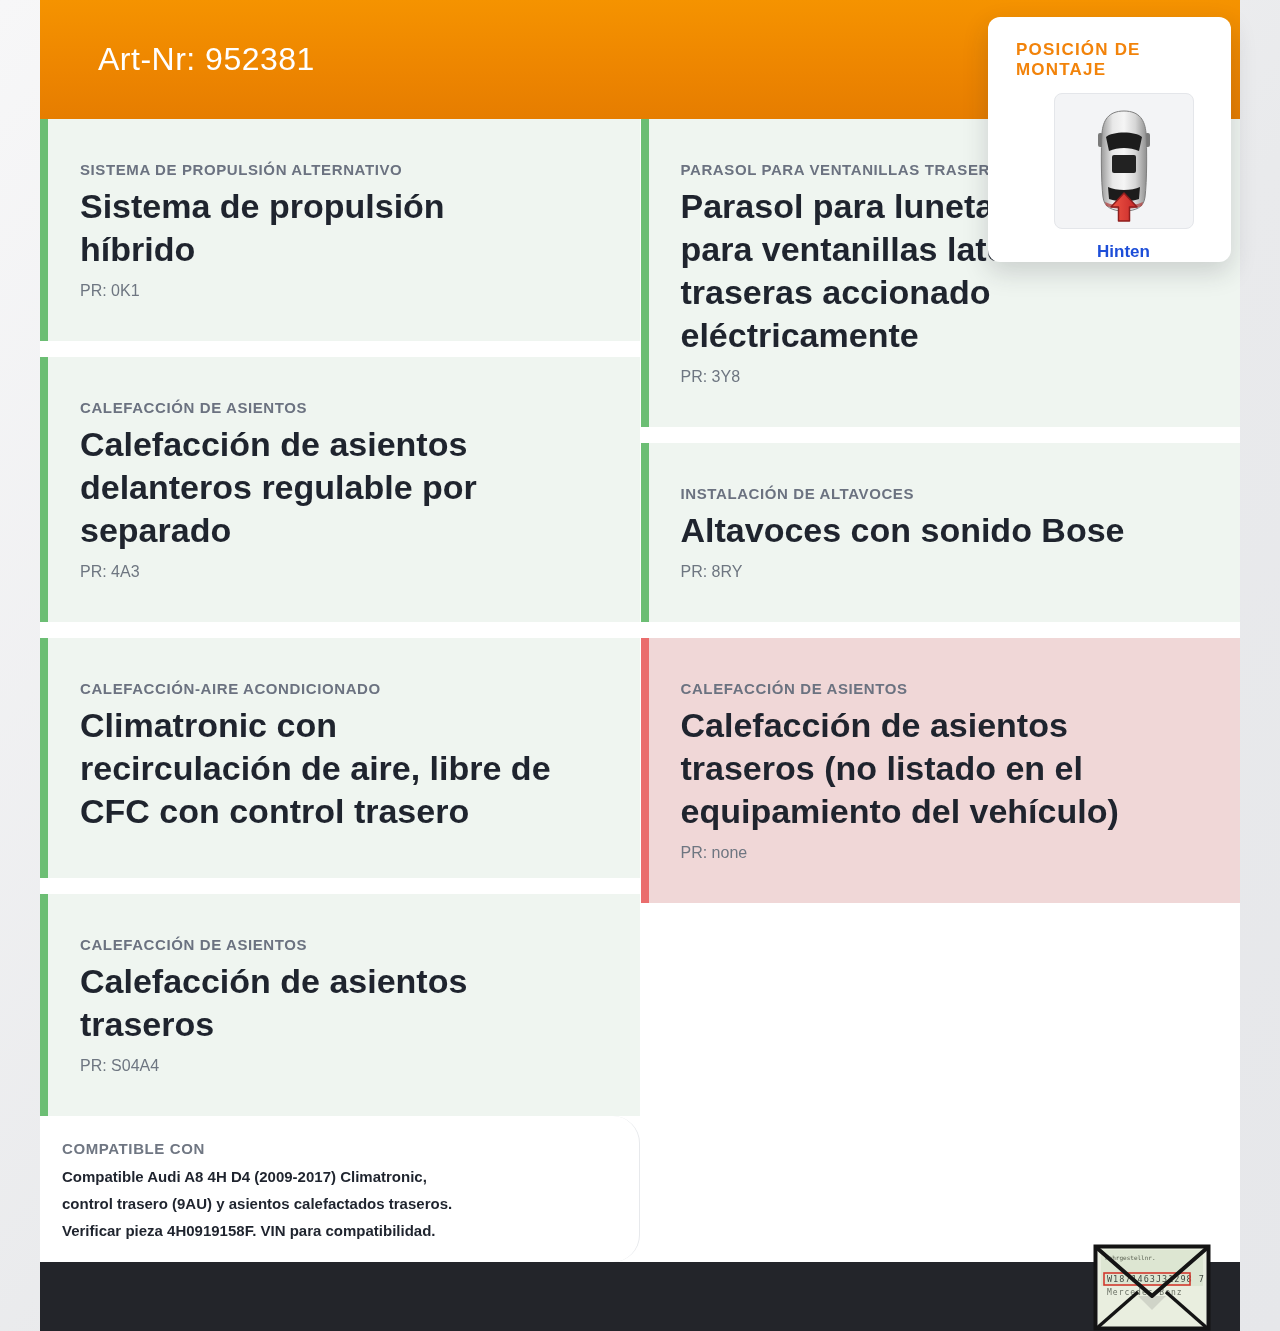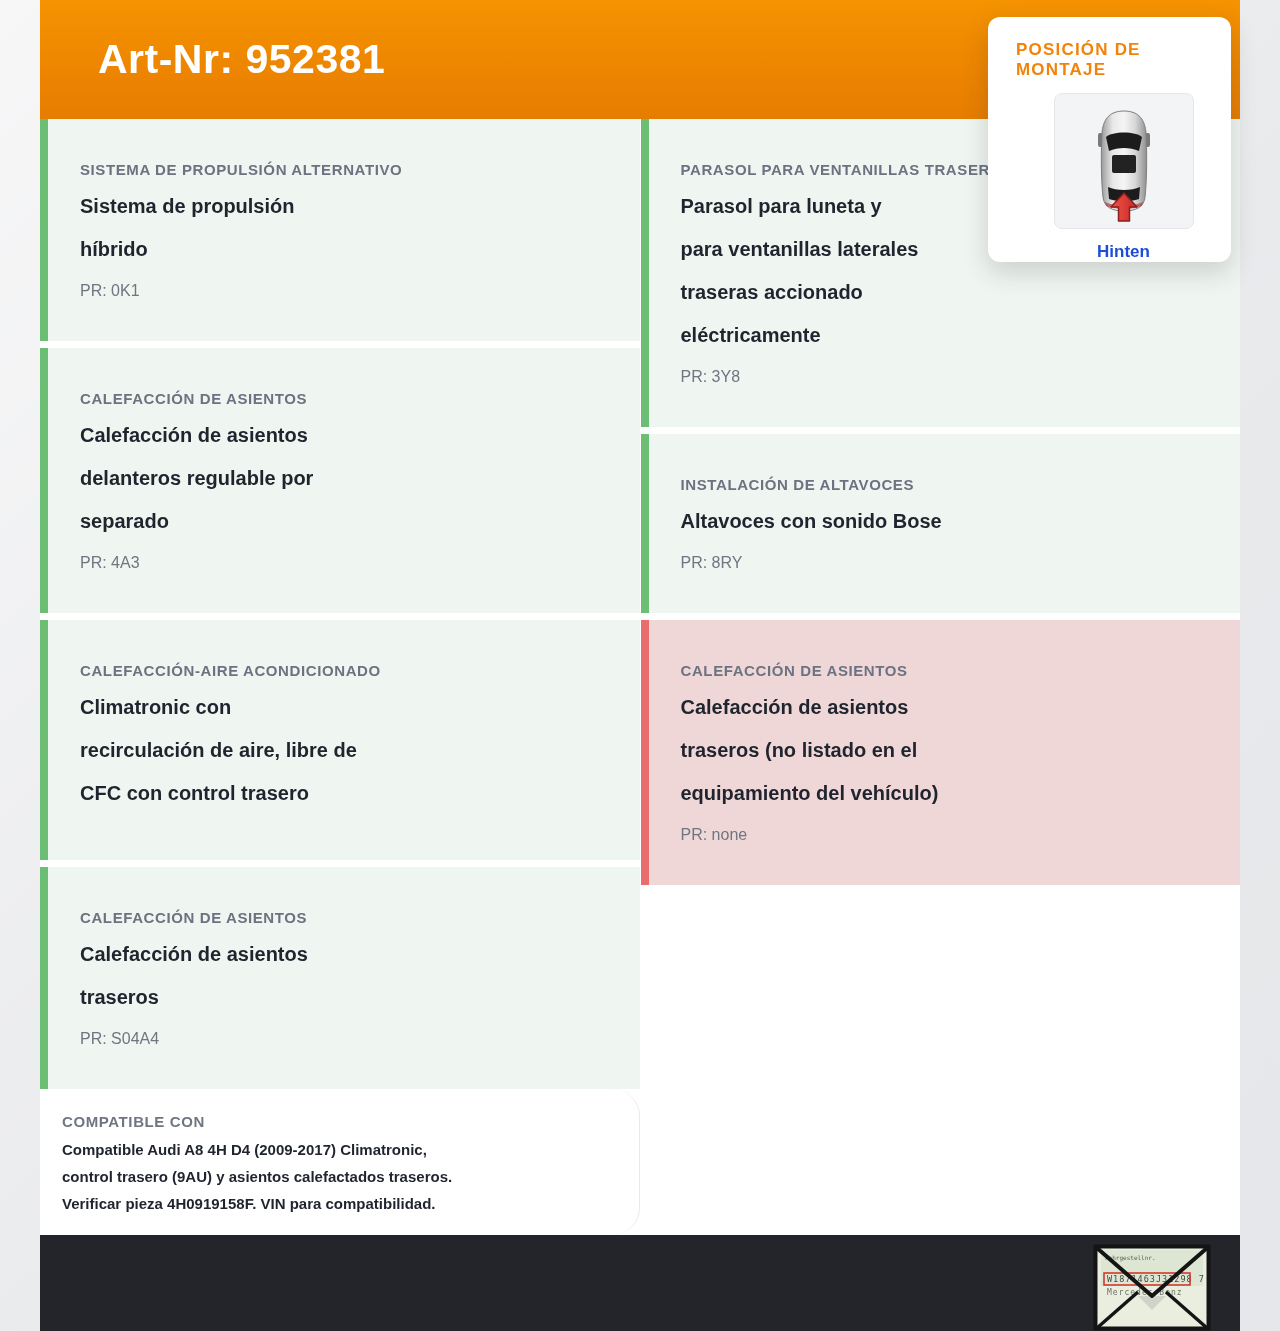--- a/index.html
+++ b/index.html
@@ -10,37 +10,37 @@
     position:relative;
   }
   .page{width:1280px;height:1331px;display:flex;flex-direction:column;}
   
   .header{
     margin:0 40px;height:119px;flex:0 0 119px;
     background:linear-gradient(180deg,#f59300 0%,#ed8500 60%,#e67d00 100%);
     display:flex;align-items:center;padding-left:58px;box-sizing:border-box;
   }
   .header h1{
-    margin:0;color:#ffffff;font-size:41px;font-weight:700;letter-spacing:.5px;
+    margin:0;color:#ffffff;font-size:32px;font-weight:400;letter-spacing:.5px;
   }
   
   .content{margin:0 40px;background:#ffffff;flex:0 0 auto;}
   .cols{display:flex;gap:1px;}
-  .col{flex:1 1 0;display:flex;flex-direction:column;gap:7px;min-width:0;}
+  .col{flex:1 1 0;display:flex;flex-direction:column;gap:16px;min-width:0;}
   .card{
     padding:42px 36px 38px 32px;border-left:8px solid transparent;box-sizing:border-box;
   }
   .card.green{background:#eff5f0;border-left-color:#6cbe74;}
   .card.red{background:#f0d7d7;border-left-color:#ea6d6d;}
   .kicker{
     color:#6b7280;font-size:15px;font-weight:700;letter-spacing:.6px;
     text-transform:uppercase;margin-bottom:7px;
   }
   .card h2{
-    margin:0 0 7px 0;color:#1f242e;font-size:20px;font-weight:700;
+    margin:0 0 7px 0;color:#1f242e;font-size:34px;font-weight:700;
     line-height:43px;white-space:pre-line;
   }
   .pr{color:#6e7681;font-size:16px;line-height:25px;}
   
   .compat-row{margin:0 40px;background:#ffffff;display:flex;flex:0 0 auto;}
   .compat-card{
     width:50%;box-sizing:border-box;background:#ffffff;
     border-right:1px solid #e7e9ec;padding:24px 28px 18px 22px;min-height:142px;border-radius:27px;
   }
   .compat-card .kicker{color:#6f7682;margin-bottom:6px;}

